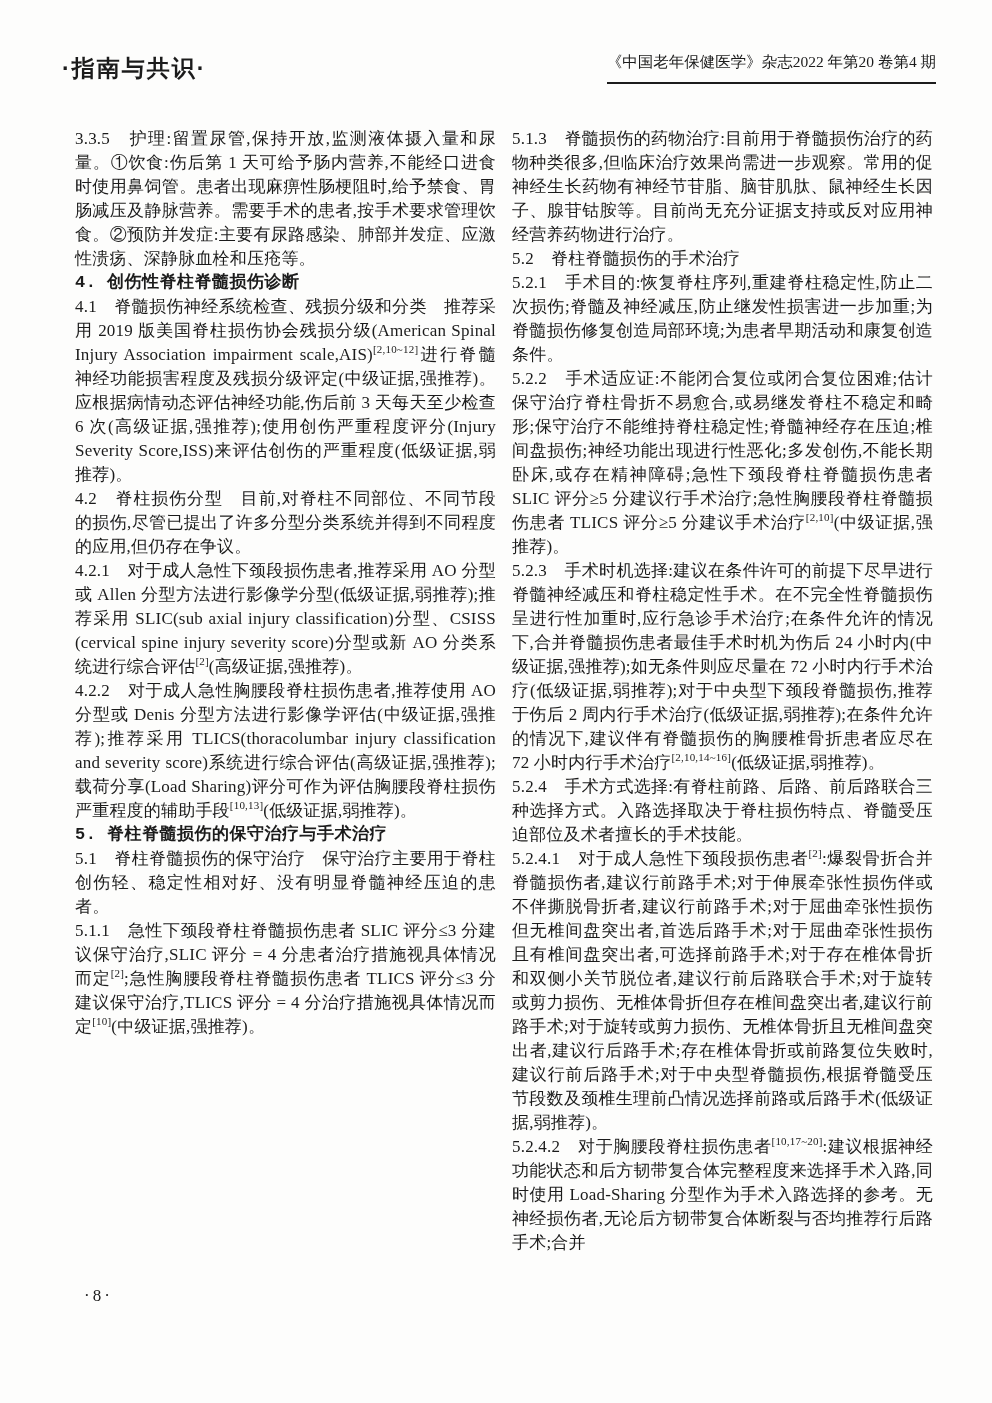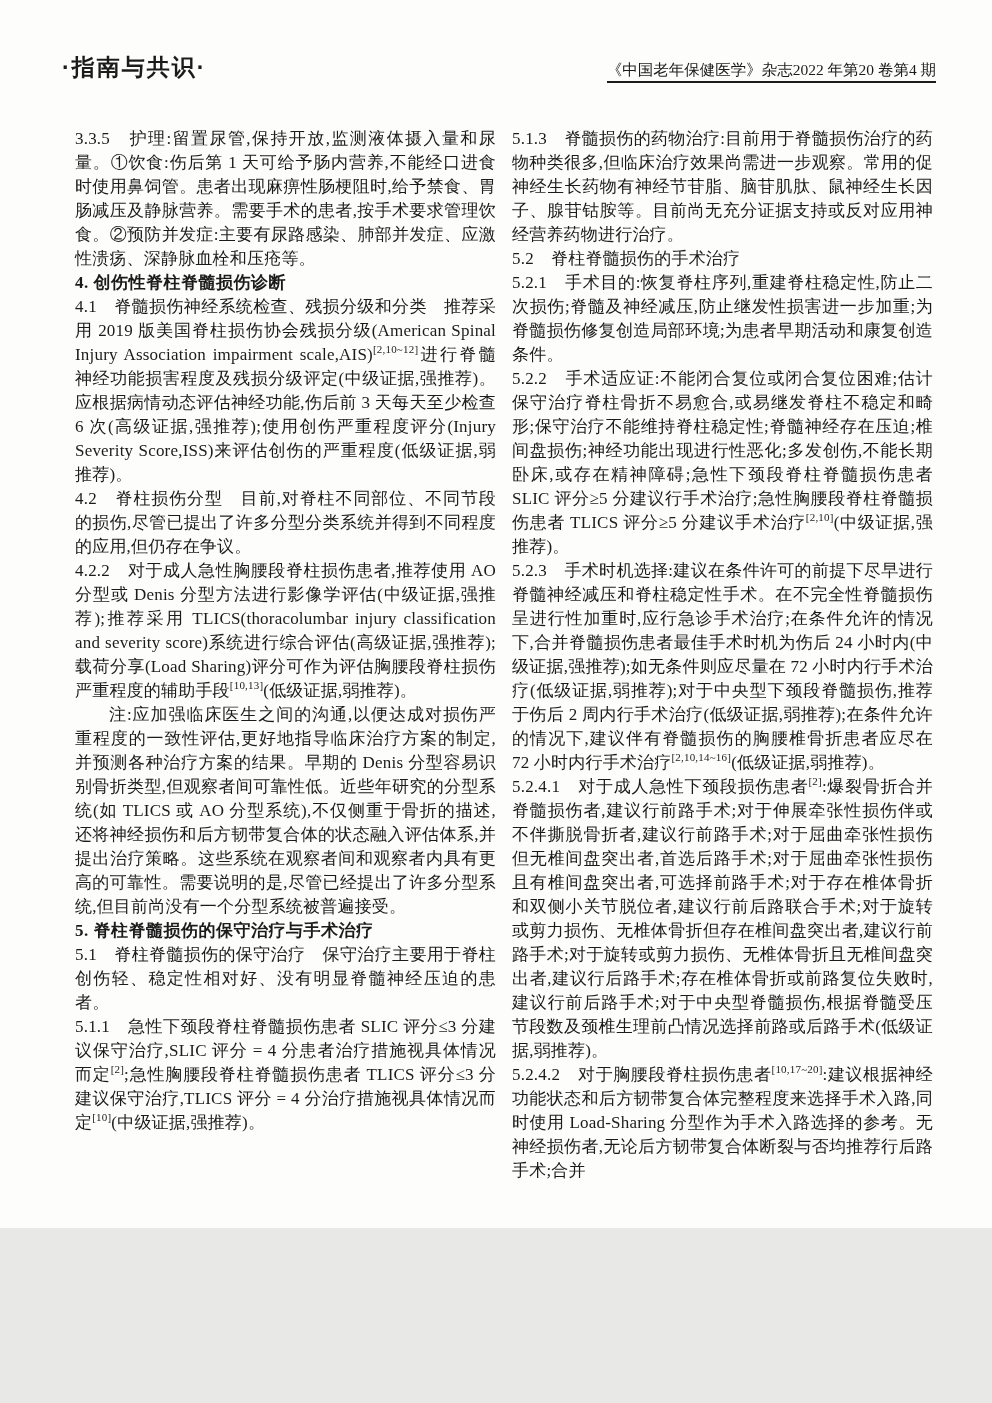--- a/index.html
+++ b/index.html
@@ -3,21 +3,21 @@
 <meta charset="utf-8">
 <style>
   html, body {
     margin: 0;
     padding: 0;
     background: #e8e8e6;
   }
   .page {
     position: relative;
     width: 992px;
-    height: 1228px;
+    height: 1403px;
     margin: 0 auto;
     background: #fdfdfc;
     color: #1b1b1b;
     font-family: "Liberation Serif", "DejaVu Serif", serif;
     overflow: hidden;
   }
   .header {
     position: absolute;
     top: 52px;
     left: 62px;
@@ -28,21 +28,21 @@
   }
   .header-left {
     font-family: "Liberation Sans", sans-serif;
     font-weight: bold;
     font-size: 23px;
     letter-spacing: 2px;
     white-space: nowrap;
   }
   .header-right {
     font-size: 15.5px;
-    padding-bottom: 0;
+    padding-bottom: 9px;
     border-bottom: 2px solid #1c1c1c;
     white-space: nowrap;
   }
   .content {
     position: absolute;
     top: 127px;
     left: 75px;
     width: 858px;
     display: flex;
     gap: 16px;
@@ -52,21 +52,21 @@
     font-size: 17px;
     line-height: 24px;
     text-align: justify;
     letter-spacing: 0.2px;
   }
   .col p {
     margin: 0;
   }
   .col p.heading {
     font-weight: bold;
-    font-family: Liberation Serif, serif;
+    font-family: Liberation Mono, monospace;
     letter-spacing: 0.5px;
   }
   .col p.indent {
     text-indent: 2em;
   }
   sup {
     font-size: 11px;
     line-height: 0;
     vertical-align: super;
   }
@@ -86,32 +86,33 @@
     <span class="header-left">·指南与共识·</span>
     <span class="header-right">《中国老年保健医学》杂志2022 年第20 卷第4 期</span>
   </div>
 
   <div class="content">
     <div class="col">
         <p class="para"><span>3.3.5　护理:留置尿管,保持开放,监测液体摄入量和尿量。①饮食:伤后第 1 天可给予肠内营养,不能经口进食时使用鼻饲管。患者出现麻痹性肠梗阻时,给予禁食、胃肠减压及静脉营养。需要手术的患者,按手术要求管理饮食。②预防并发症:主要有尿路感染、肺部并发症、应激性溃疡、深静脉血栓和压疮等。</span></p>
         <p class="para heading"><span>4. 创伤性脊柱脊髓损伤诊断</span></p>
         <p class="para"><span>4.1　脊髓损伤神经系统检查、残损分级和分类　推荐采用 2019 版美国脊柱损伤协会残损分级(American Spinal Injury Association impairment scale,AIS)</span><sup>[2,10~12]</sup><span>进行脊髓神经功能损害程度及残损分级评定(中级证据,强推荐)。应根据病情动态评估神经功能,伤后前 3 天每天至少检查 6 次(高级证据,强推荐);使用创伤严重程度评分(Injury Severity Score,ISS)来评估创伤的严重程度(低级证据,弱推荐)。</span></p>
         <p class="para"><span>4.2　脊柱损伤分型　目前,对脊柱不同部位、不同节段的损伤,尽管已提出了许多分型分类系统并得到不同程度的应用,但仍存在争议。</span></p>
+        <p class="para"><span>4.2.1　对于成人急性下颈段损伤患者,推荐采用 AO 分型或 Allen 分型方法进行影像学分型(低级证据,弱推荐);推荐采用 SLIC(sub axial injury classification)分型、CSISS (cervical spine injury severity score)分型或新 AO 分类系统进行综合评估</span><sup>[2]</sup><span>(高级证据,强推荐)。</span></p>
         <p class="para"><span>4.2.2　对于成人急性胸腰段脊柱损伤患者,推荐使用 AO 分型或 Denis 分型方法进行影像学评估(中级证据,强推荐);推荐采用 TLICS(thoracolumbar injury classification and severity score)系统进行综合评估(高级证据,强推荐);载荷分享(Load Sharing)评分可作为评估胸腰段脊柱损伤严重程度的辅助手段</span><sup>[10,13]</sup><span>(低级证据,弱推荐)。</span></p>
-        <p class="para indent"><span>注:应加强临床医生之间的沟通,以便达成对损伤严重程度的一致性评估,更好地指导临床治疗方案的制定,并预测各种治疗方案的结果。早期的 Denis 分型容易识别骨折类型,但观察者间可靠性低。近些年研究的分型系统(如 TLICS 或 AO 分型系统),不仅侧重于骨折的描述,还将神经损伤和后方韧带复合体的状态融入评估体系,并提出治疗策略。这些系统在观察者间和观察者内具有更高的可靠性。需要说明的是,尽管已经提出了许多分型系统,但目前尚没有一个分型系统被普遍接受。</span></p>
         <p class="para heading"><span>5. 脊柱脊髓损伤的保守治疗与手术治疗</span></p>
         <p class="para"><span>5.1　脊柱脊髓损伤的保守治疗　保守治疗主要用于脊柱创伤轻、稳定性相对好、没有明显脊髓神经压迫的患者。</span></p>
         <p class="para"><span>5.1.1　急性下颈段脊柱脊髓损伤患者 SLIC 评分≤3 分建议保守治疗,SLIC 评分 = 4 分患者治疗措施视具体情况而定</span><sup>[2]</sup><span>;急性胸腰段脊柱脊髓损伤患者 TLICS 评分≤3 分建议保守治疗,TLICS 评分 = 4 分治疗措施视具体情况而定</span><sup>[10]</sup><span>(中级证据,强推荐)。</span></p>
       </div>
     <div class="col">
         <p class="para"><span>5.1.3　脊髓损伤的药物治疗:目前用于脊髓损伤治疗的药物种类很多,但临床治疗效果尚需进一步观察。常用的促神经生长药物有神经节苷脂、脑苷肌肽、鼠神经生长因子、腺苷钴胺等。目前尚无充分证据支持或反对应用神经营养药物进行治疗。</span></p>
         <p class="para"><span>5.2　脊柱脊髓损伤的手术治疗</span></p>
         <p class="para"><span>5.2.1　手术目的:恢复脊柱序列,重建脊柱稳定性,防止二次损伤;脊髓及神经减压,防止继发性损害进一步加重;为脊髓损伤修复创造局部环境;为患者早期活动和康复创造条件。</span></p>
         <p class="para"><span>5.2.2　手术适应证:不能闭合复位或闭合复位困难;估计保守治疗脊柱骨折不易愈合,或易继发脊柱不稳定和畸形;保守治疗不能维持脊柱稳定性;脊髓神经存在压迫;椎间盘损伤;神经功能出现进行性恶化;多发创伤,不能长期卧床,或存在精神障碍;急性下颈段脊柱脊髓损伤患者 SLIC 评分≥5 分建议行手术治疗;急性胸腰段脊柱脊髓损伤患者 TLICS 评分≥5 分建议手术治疗</span><sup>[2,10]</sup><span>(中级证据,强推荐)。</span></p>
         <p class="para"><span>5.2.3　手术时机选择:建议在条件许可的前提下尽早进行脊髓神经减压和脊柱稳定性手术。在不完全性脊髓损伤呈进行性加重时,应行急诊手术治疗;在条件允许的情况下,合并脊髓损伤患者最佳手术时机为伤后 24 小时内(中级证据,强推荐);如无条件则应尽量在 72 小时内行手术治疗(低级证据,弱推荐);对于中央型下颈段脊髓损伤,推荐于伤后 2 周内行手术治疗(低级证据,弱推荐);在条件允许的情况下,建议伴有脊髓损伤的胸腰椎骨折患者应尽在 72 小时内行手术治疗</span><sup>[2,10,14~16]</sup><span>(低级证据,弱推荐)。</span></p>
+        <p class="para"><span>5.2.4　手术方式选择:有脊柱前路、后路、前后路联合三种选择方式。入路选择取决于脊柱损伤特点、脊髓受压迫部位及术者擅长的手术技能。</span></p>
         <p class="para"><span>5.2.4.1　对于成人急性下颈段损伤患者</span><sup>[2]</sup><span>:爆裂骨折合并脊髓损伤者,建议行前路手术;对于伸展牵张性损伤伴或不伴撕脱骨折者,建议行前路手术;对于屈曲牵张性损伤但无椎间盘突出者,首选后路手术;对于屈曲牵张性损伤且有椎间盘突出者,可选择前路手术;对于存在椎体骨折和双侧小关节脱位者,建议行前后路联合手术;对于旋转或剪力损伤、无椎体骨折但存在椎间盘突出者,建议行前路手术;对于旋转或剪力损伤、无椎体骨折且无椎间盘突出者,建议行后路手术;存在椎体骨折或前路复位失败时,建议行前后路手术;对于中央型脊髓损伤,根据脊髓受压节段数及颈椎生理前凸情况选择前路或后路手术(低级证据,弱推荐)。</span></p>
         <p class="para"><span>5.2.4.2　对于胸腰段脊柱损伤患者</span><sup>[10,17~20]</sup><span>:建议根据神经功能状态和后方韧带复合体完整程度来选择手术入路,同时使用 Load-Sharing 分型作为手术入路选择的参考。无神经损伤者,无论后方韧带复合体断裂与否均推荐行后路手术;合并</span></p>
       </div>
   </div>
 
   <div class="footer">
     <span>·8·</span>
   </div>
 </div>
 

